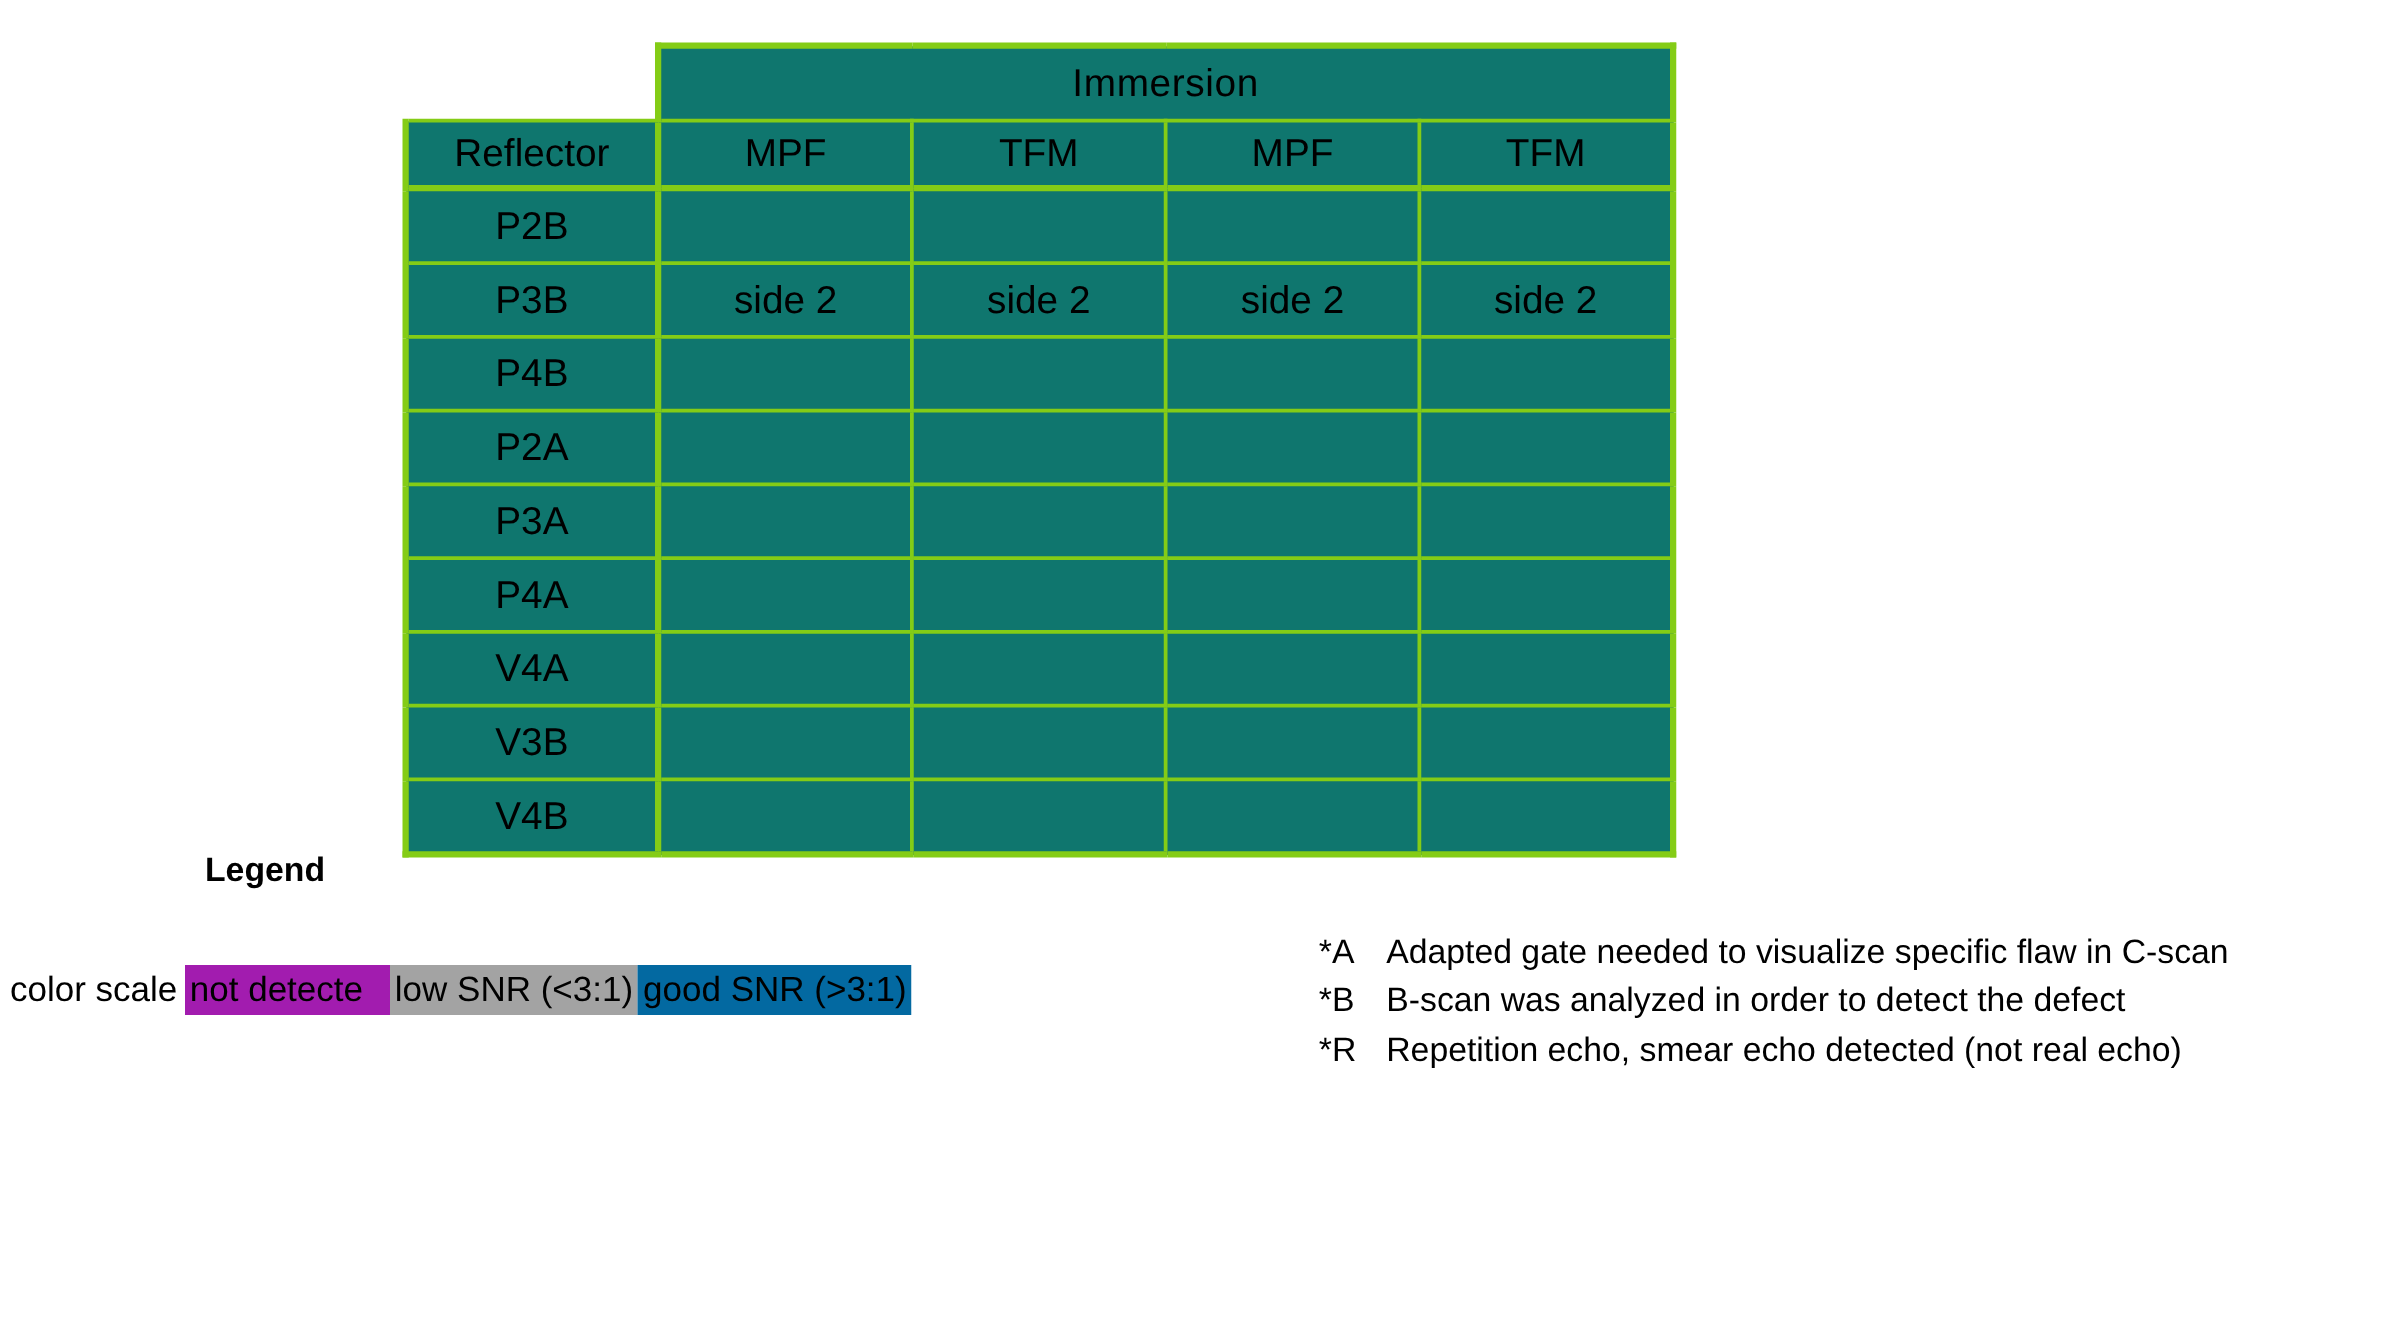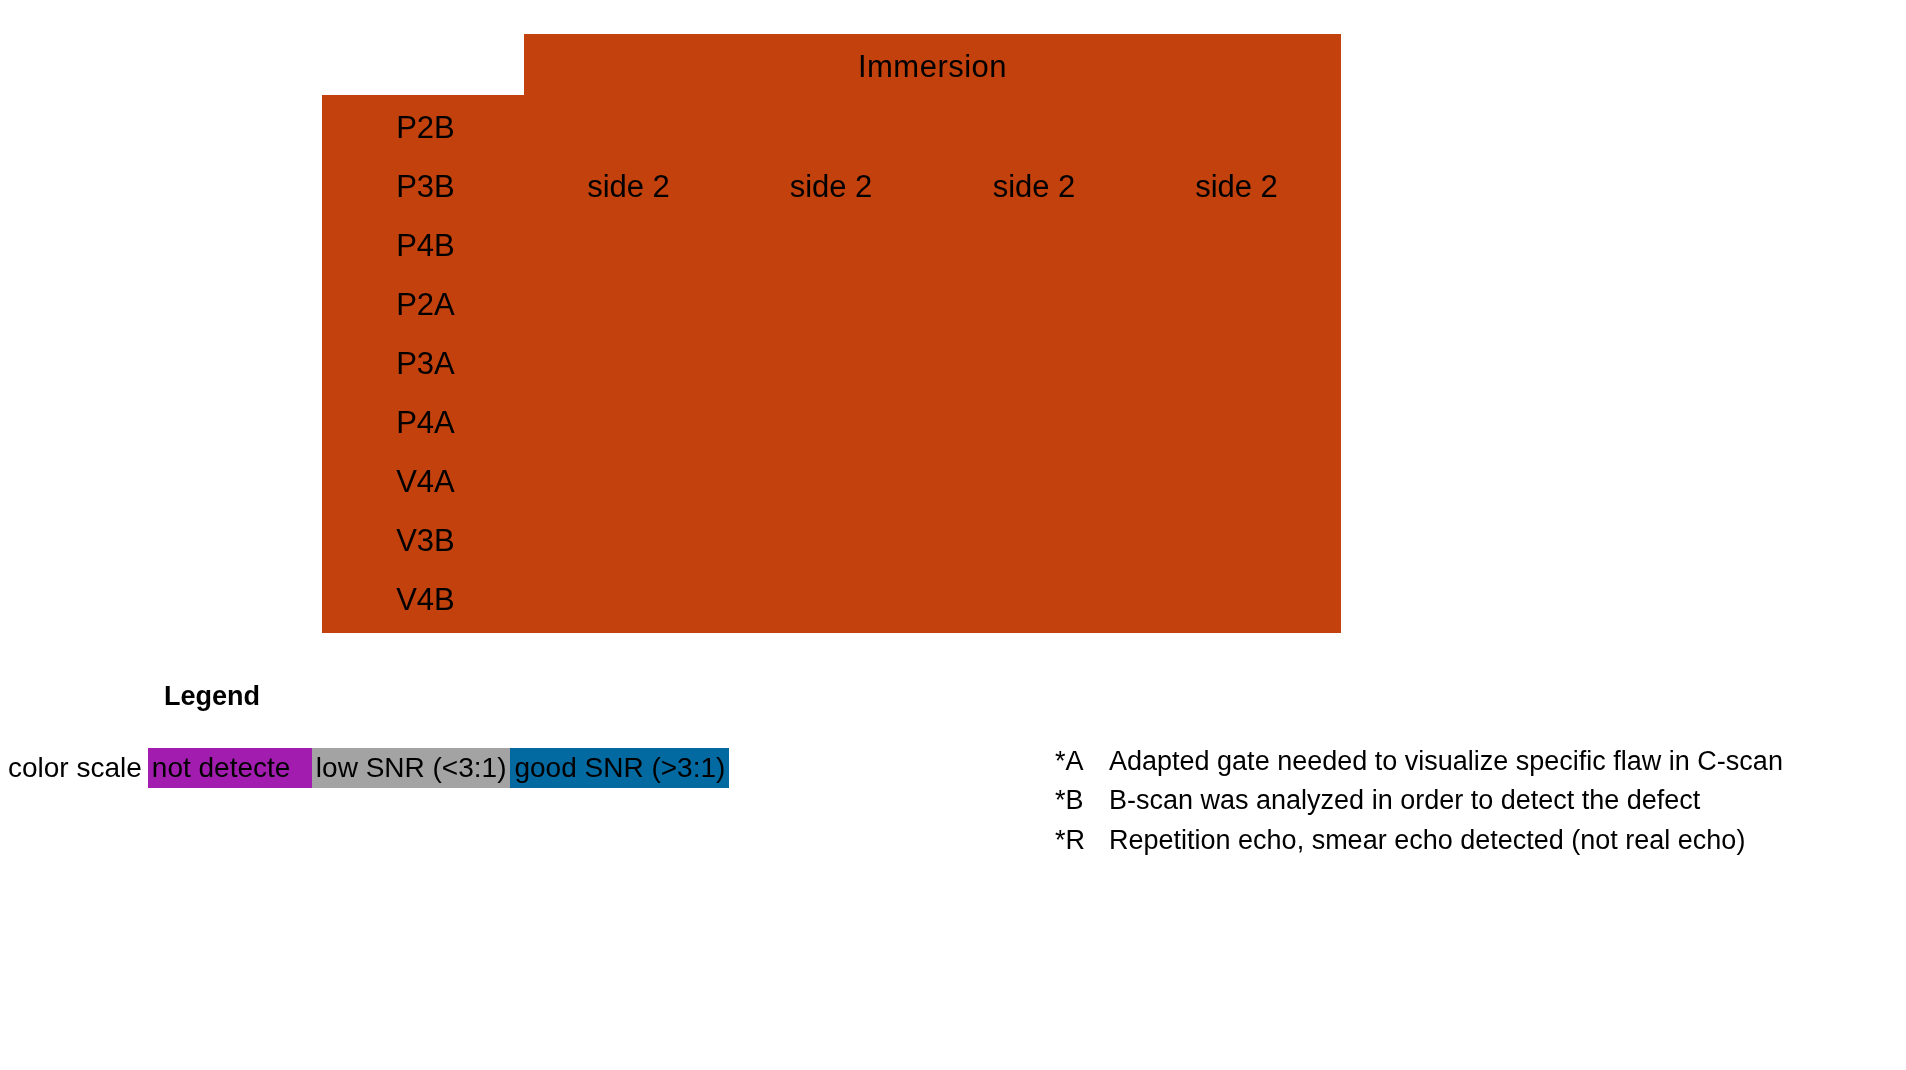--- a/index.html
+++ b/index.html
@@ -18,27 +18,27 @@
 
   
   #results-table {
     position: absolute;
     left: 322px;
     top: 34px;
     border-collapse: collapse;
     table-layout: fixed;
   }
   #results-table td, #results-table th {
-    border: 3px solid #c2410c;
+    border: 3px solid #84cc16;
     padding: 0;
     margin: 0;
     text-align: center;
     vertical-align: middle;
     font-weight: normal;
-    background: #c2410c;
+    background: #0f766e;
     font-size: 31px;
     line-height: 1.05;
   }
 
   
   col.c-ref  { width: 202px; }
   col.c-data { width: 203px; }
 
   
   td.spacer {
@@ -96,21 +96,21 @@
   #legend-title {
     position: absolute;
     left: 164px;
     top: 681px;
     font-size: 27px;
     font-weight: bold;
   }
   #legend-scale {
     position: absolute;
     left: 8px;
-    top: 748px;
+    top: 772px;
     display: flex;
     align-items: flex-end;
     font-size: 28px;
   }
   #legend-scale .lbl {
     padding: 4px 6px 4px 0;
     white-space: nowrap;
   }
   #legend-scale .swatch {
     padding: 4px 4px;
@@ -147,20 +147,27 @@
     <col class="c-ref">
     <col class="c-data">
       <col class="c-data">
       <col class="c-data">
       <col class="c-data">
   </colgroup>
   <tbody>
     <tr class="r-group">
       <td class="spacer"></td>
       <td class="grouphdr thick-top col-sep-left col-sep-right" colspan="4">Immersion</td>
+    </tr>
+    <tr class="r-sub">
+      <td class="reflector-hdr col-sep-left">Reflector</td>
+      <td class="subhdr col-sep-left">MPF</td>
+      <td class="subhdr">TFM</td>
+      <td class="subhdr">MPF</td>
+      <td class="subhdr col-sep-right">TFM</td>
     </tr>
   </tbody>
   <tbody id="data-rows">
       <tr class="r-data">
         <td class="rowlabel col-sep-left thick-top">P2B</td>
         <td class="cell g col-sep-left thick-top"></td>
         <td class="cell g thick-top"></td>
         <td class="cell r thick-top"></td>
         <td class="cell r col-sep-right thick-top"></td>
       </tr>

